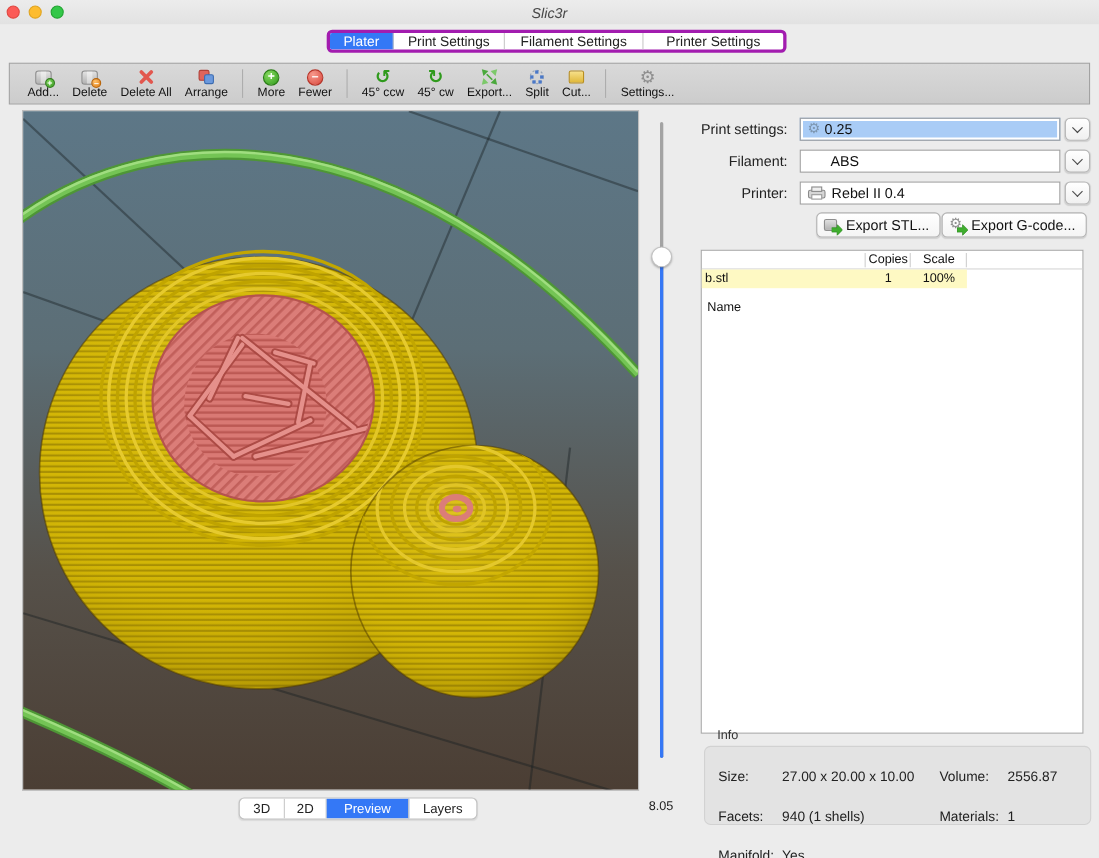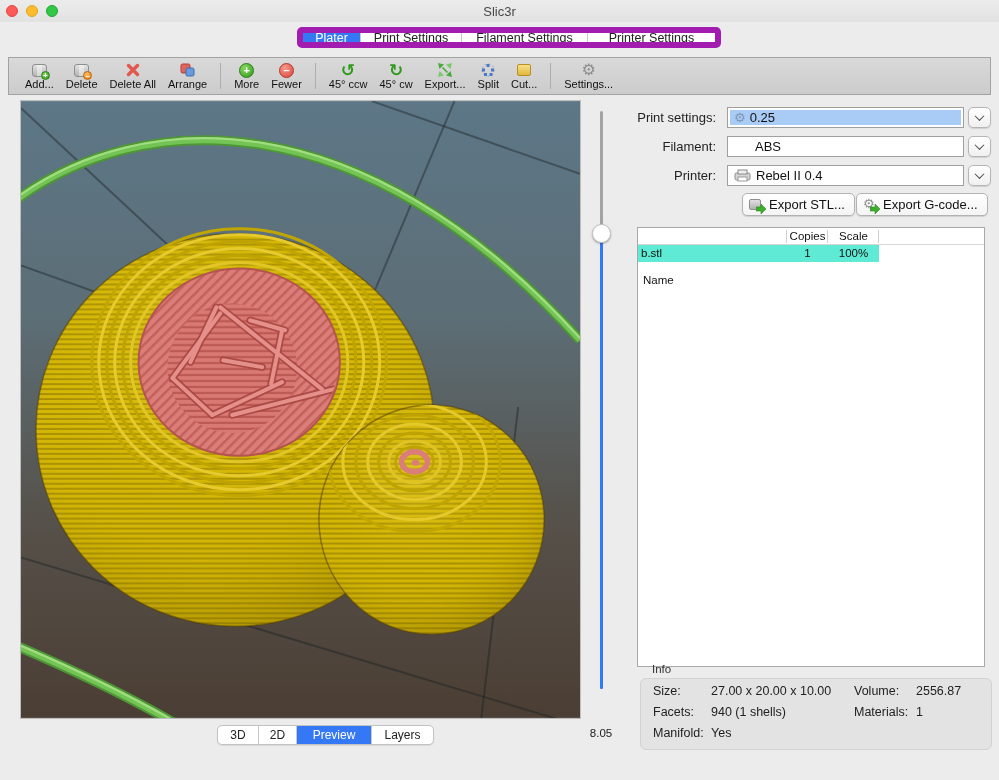--- a/index.html
+++ b/index.html
@@ -8,31 +8,32 @@
     font-family: "Liberation Sans", sans-serif;
     background: #ececec;
     position: relative;
     overflow: hidden;
     color: #1a1a1a;
   }
   
   .titlebar {
     position: absolute; left: 0; top: 0; width: 999px; height: 22px;
     background: linear-gradient(#ececec, #e2e2e2);
+    font-style: italic;
   }
   .traffic { position: absolute; top: 5px; width: 12px; height: 12px; border-radius: 50%; }
   .t-close { left: 6px;  background: #fc5b57; border: 1px solid #e14942; }
   .t-min   { left: 26px; background: #fdbc2e; border: 1px solid #e0a522; }
   .t-max   { left: 46px; background: #33c748; border: 1px solid #23a532; }
   .win-title { position: absolute; left: 0; top: 4px; width: 100%; text-align: center;
     font-size: 13px; color: #484848; }
   
   .top-tabs {
     position: absolute; left: 297px; top: 27px; height: 21px; display: flex;
-    border: 6px solid #a21caf; border-radius: 5px; background: #fff; overflow: hidden;
+    border: 3px solid #a21caf; border-radius: 5px; background: #fff; overflow: hidden;
   }
   .top-tabs .seg {
     height: 100%; display: flex; align-items: center; justify-content: center;
     font-size: 12.5px; color: #222; border-right: 1px solid #c9c9c9; cursor: default;
   }
   .top-tabs .seg:last-child { border-right: none; }
   .top-tabs .seg.sel { background: #3478f6; color: #fff; }
   
   .toolbar {
     position: absolute; left: 8px; top: 57px; width: 983px; height: 38px;
@@ -119,31 +120,31 @@
   .exp-icon svg { position: absolute; right: -2px; bottom: -2px; }
   
   .obj-table { position: absolute; left: 12px; top: 127px; width: 348px; height: 440px;
     background: #fff; border: 1px solid #a8a8a8; font-size: 11.5px; }
   .obj-head { position: relative; height: 17px; border-bottom: 1px solid #d6d6d6; color: #111; }
   .obj-head .hc { position: absolute; top: 0; line-height: 17px; }
   .hc.c-name  { left: 5px; margin-top: 44px; }
   .hc.c-copies{ left: 149px; width: 41px; text-align: center; }
   .hc.c-scale { left: 190px; width: 51px; text-align: center; }
   .hsep { position: absolute; top: 2px; height: 13px; width: 1px; background: #cfcfcf; }
-  .obj-row { position: relative; height: 17px; width: 241px; background: #5eead4; color: #111; }
+  .obj-row { position: relative; height: 17px; width: 241px; background: #fef9c3; color: #111; }
   .obj-row .rc { position: absolute; top: 0; line-height: 17px; }
   .rc.c-name  { left: 3px; }
   .rc.c-copies{ left: 149px; width: 41px; text-align: center; }
   .rc.c-scale { left: 190px; width: 51px; text-align: center; }
   
   .info-title { position: absolute; left: 27px; top: 563px; font-size: 11.5px; color: #333; }
   .info-box { position: absolute; left: 15px; top: 578px; width: 352px; height: 72px;
     background: #e3e3e3; border: 1px solid #d2d2d2; border-radius: 6px;
     font-size: 12.5px; color: #222; padding-top: 5px; }
-  .info-row { position: relative; height: 21px; }
+  .info-row { position: relative; height: 21px; margin-top: 15px; }
   .ilabel1 { position: absolute; left: 12px; }
   .ivalue1 { position: absolute; left: 70px; }
   .ilabel2 { position: absolute; left: 213px; }
   .ivalue2 { position: absolute; left: 275px; }
 </style>
 </head>
 <body>
 
 <div class="titlebar">
   <div class="traffic t-close"></div>

